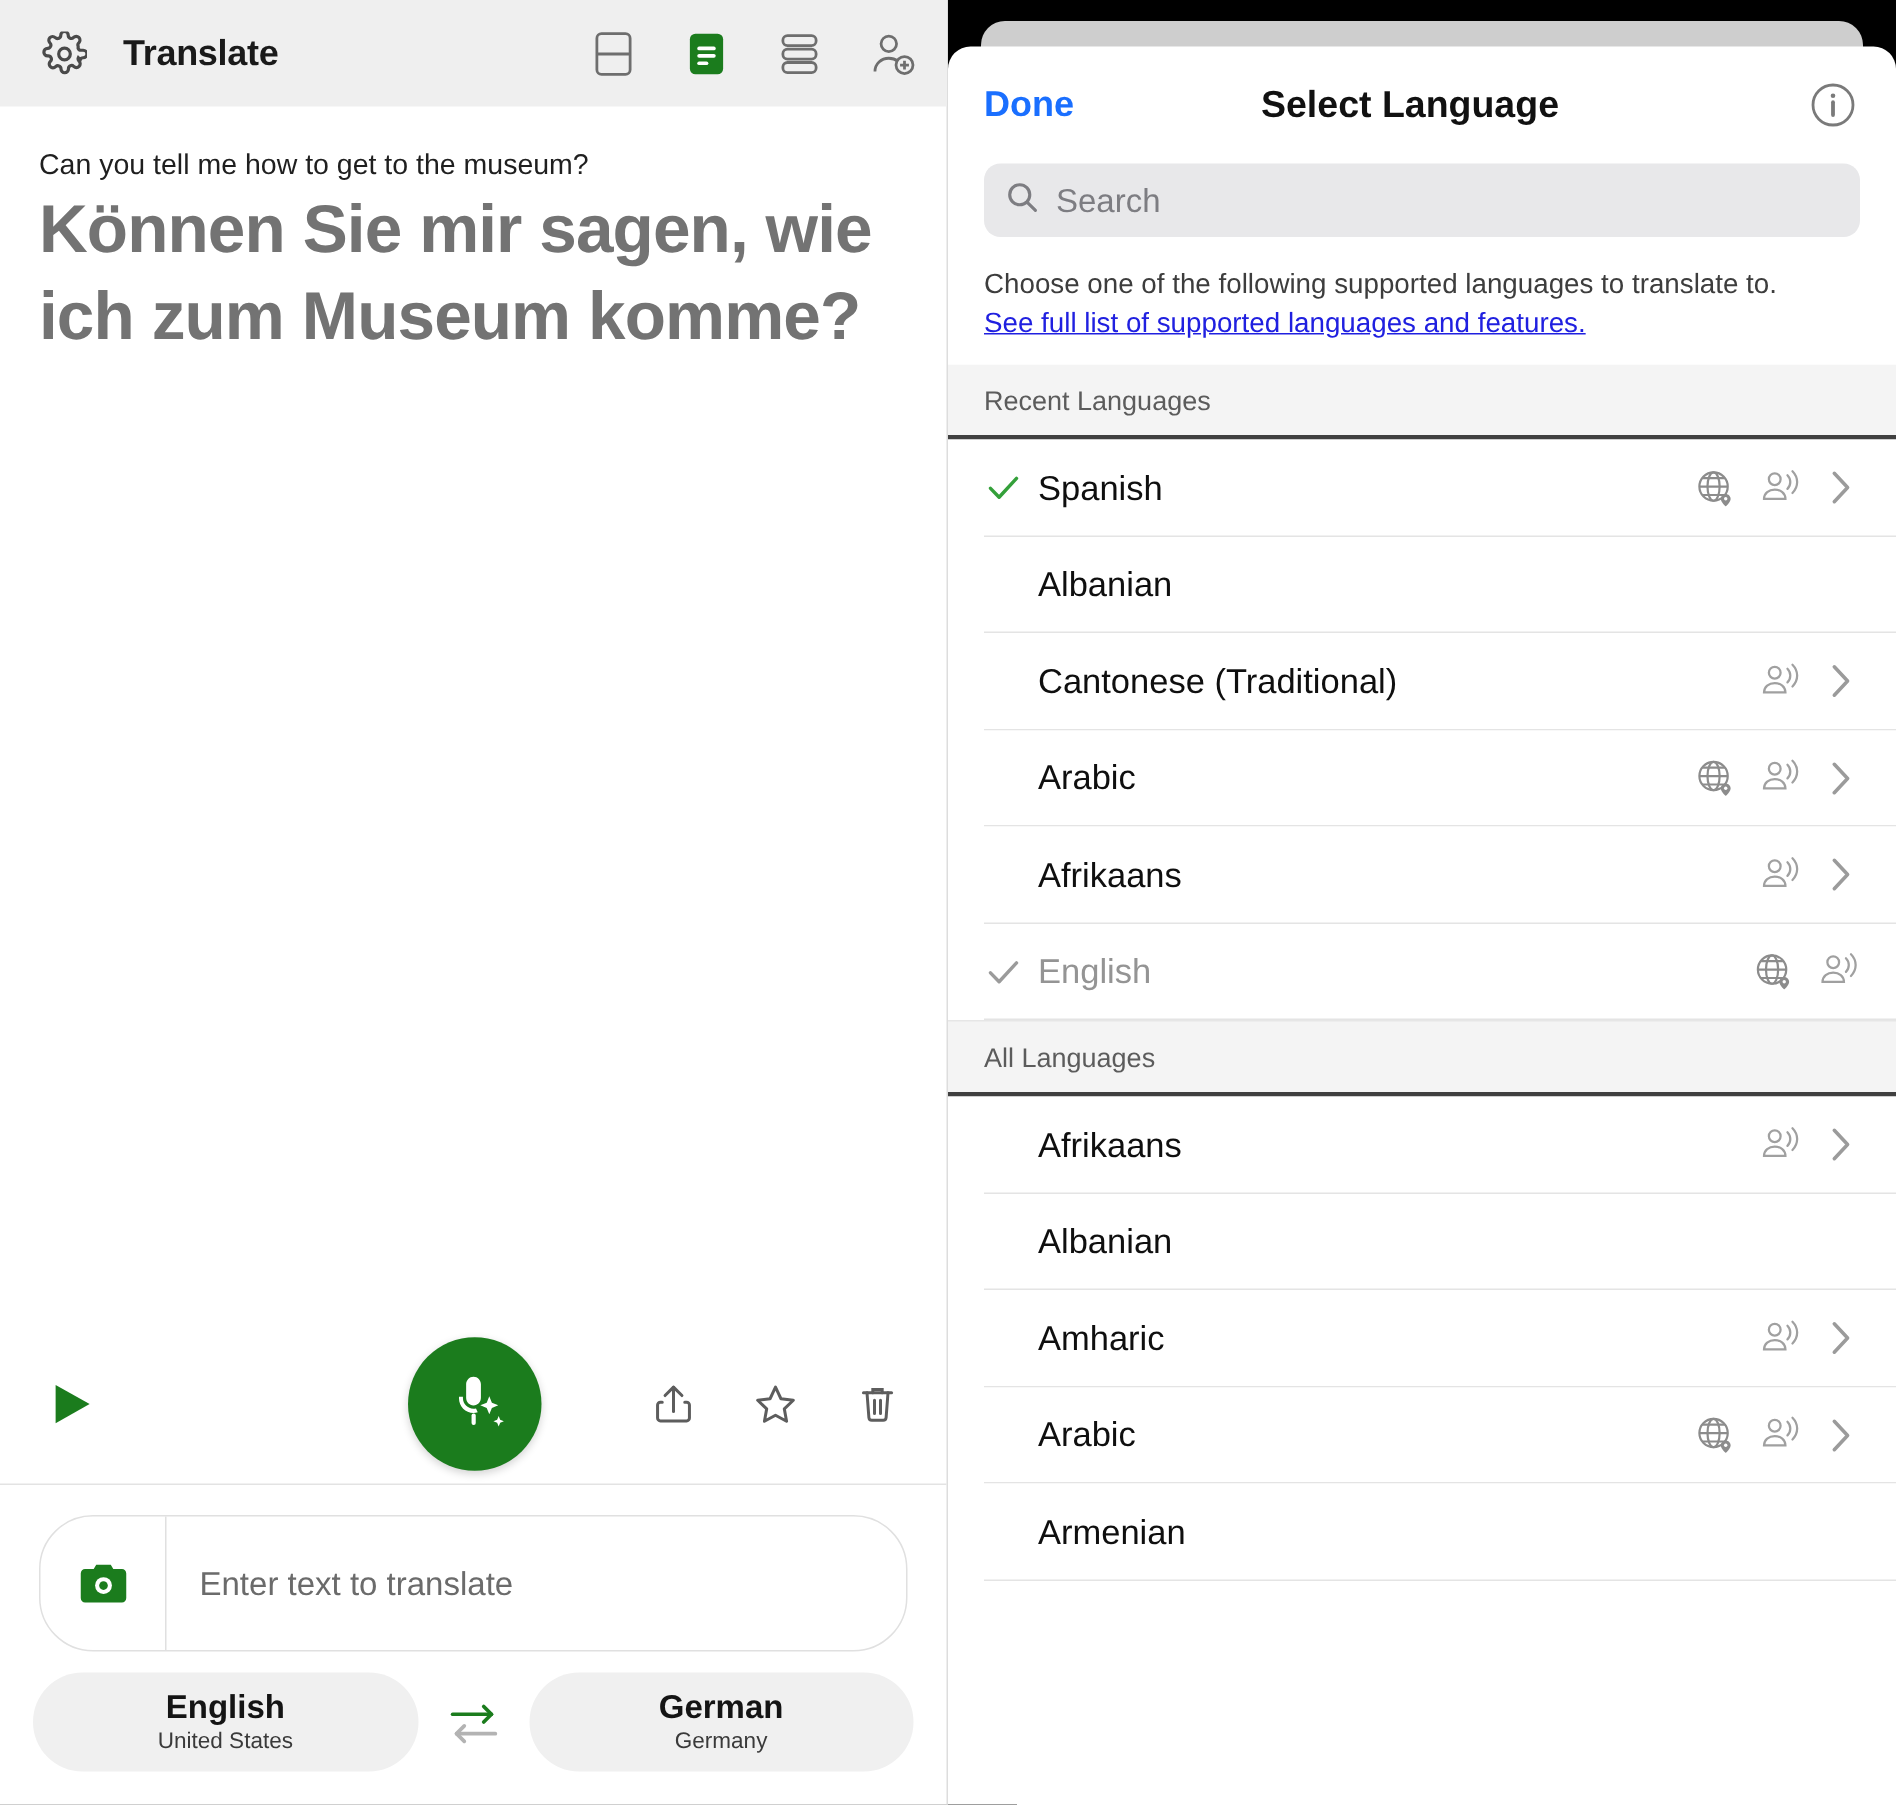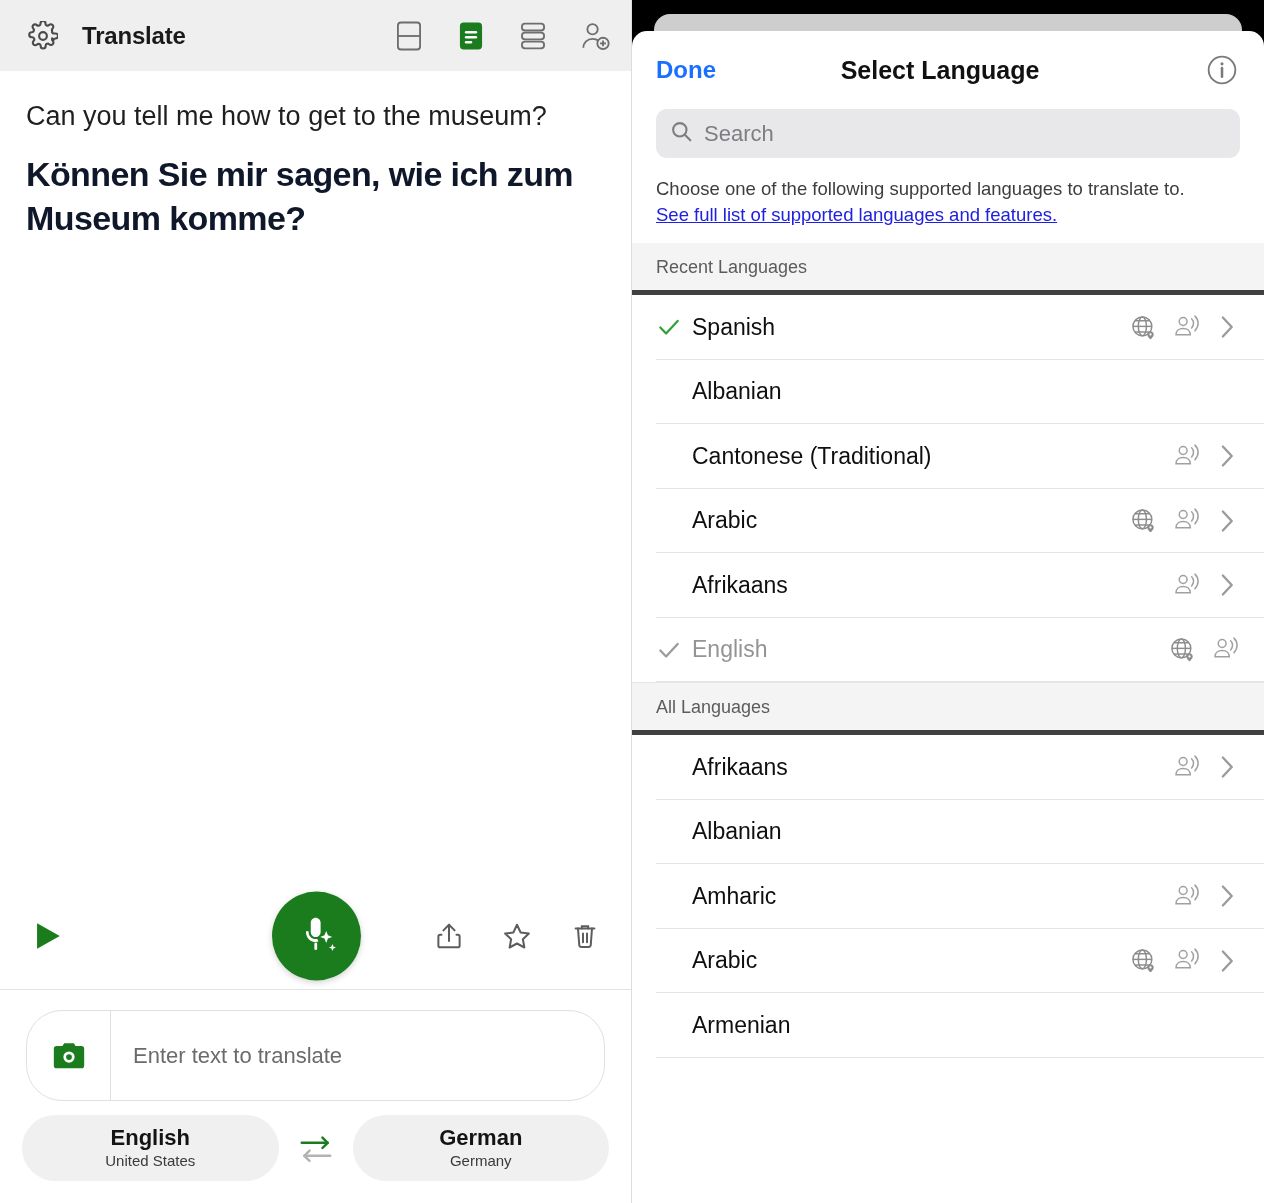--- a/index.html
+++ b/index.html
@@ -29,24 +29,24 @@
   .app-bar-left { display: flex; align-items: center; gap: 22px; }
   .gear-btn { width: 34px; height: 34px; display: flex; align-items: center; justify-content: center; }
   .app-title {
     font-size: 24px; font-weight: bold; color: #1a1a1a; letter-spacing: -0.2px;
   }
   .app-bar-right { margin-left: auto; display: flex; align-items: center; gap: 26px; }
   .tb-icon { width: 36px; height: 36px; display: flex; align-items: center; justify-content: center; }
 
   .translation-area { flex: 1 1 auto; padding: 28px 26px 0 26px; overflow: hidden; }
   .source-text {
-    font-size: 27px; color: #1f1f1f; line-height: 1.3; margin-bottom: 18px;
+    font-size: 19px; color: #1f1f1f; line-height: 1.3; 
   }
   .target-text {
-    font-size: 34px; font-weight: bold; color: #0f172a; line-height: 1.30;
+    font-size: 45px; font-weight: bold; color: #737373; line-height: 1.30;
     letter-spacing: -0.6px;
   }
 
   .action-row {
     flex: 0 0 auto;
     height: 108px;
     position: relative;
     display: flex; align-items: center;
     padding: 0 26px;
     border-bottom: 1px solid #e3e3e3;
@@ -121,21 +121,21 @@
   .note-wrap { padding: 18px 24px 16px 24px; flex: 0 0 auto; }
   .note-line { font-size: 18.5px; color: #3d3d3d; line-height: 1.38; }
   .note-link {
     font-size: 18.5px; color: #2020e0; text-decoration: underline; line-height: 1.38; display: inline-block;
   }
 
   .list-scroll { flex: 1 1 auto; overflow: hidden; position: relative; }
   .section-head {
     background: #f4f4f4; padding: 14px 0 12px 24px;
     font-size: 18px; color: #5c5c5c;
-    border-top: 1px solid #e6e6e6; border-bottom: 5px solid #404040;
+    border-top: 1px solid #e6e6e6; border-bottom: 3px solid #404040;
   }
   .section-head.first { border-top: none; }
   .lang-item {
     height: 64.5px; display: flex; align-items: center;
     padding: 0 24px 0 24px; background: #fff;
     position: relative;
   }
   .lang-item::after {
     content: ""; position: absolute; left: 24px; right: 0; bottom: 0;
     height: 1px; background: #e4e4e4;

